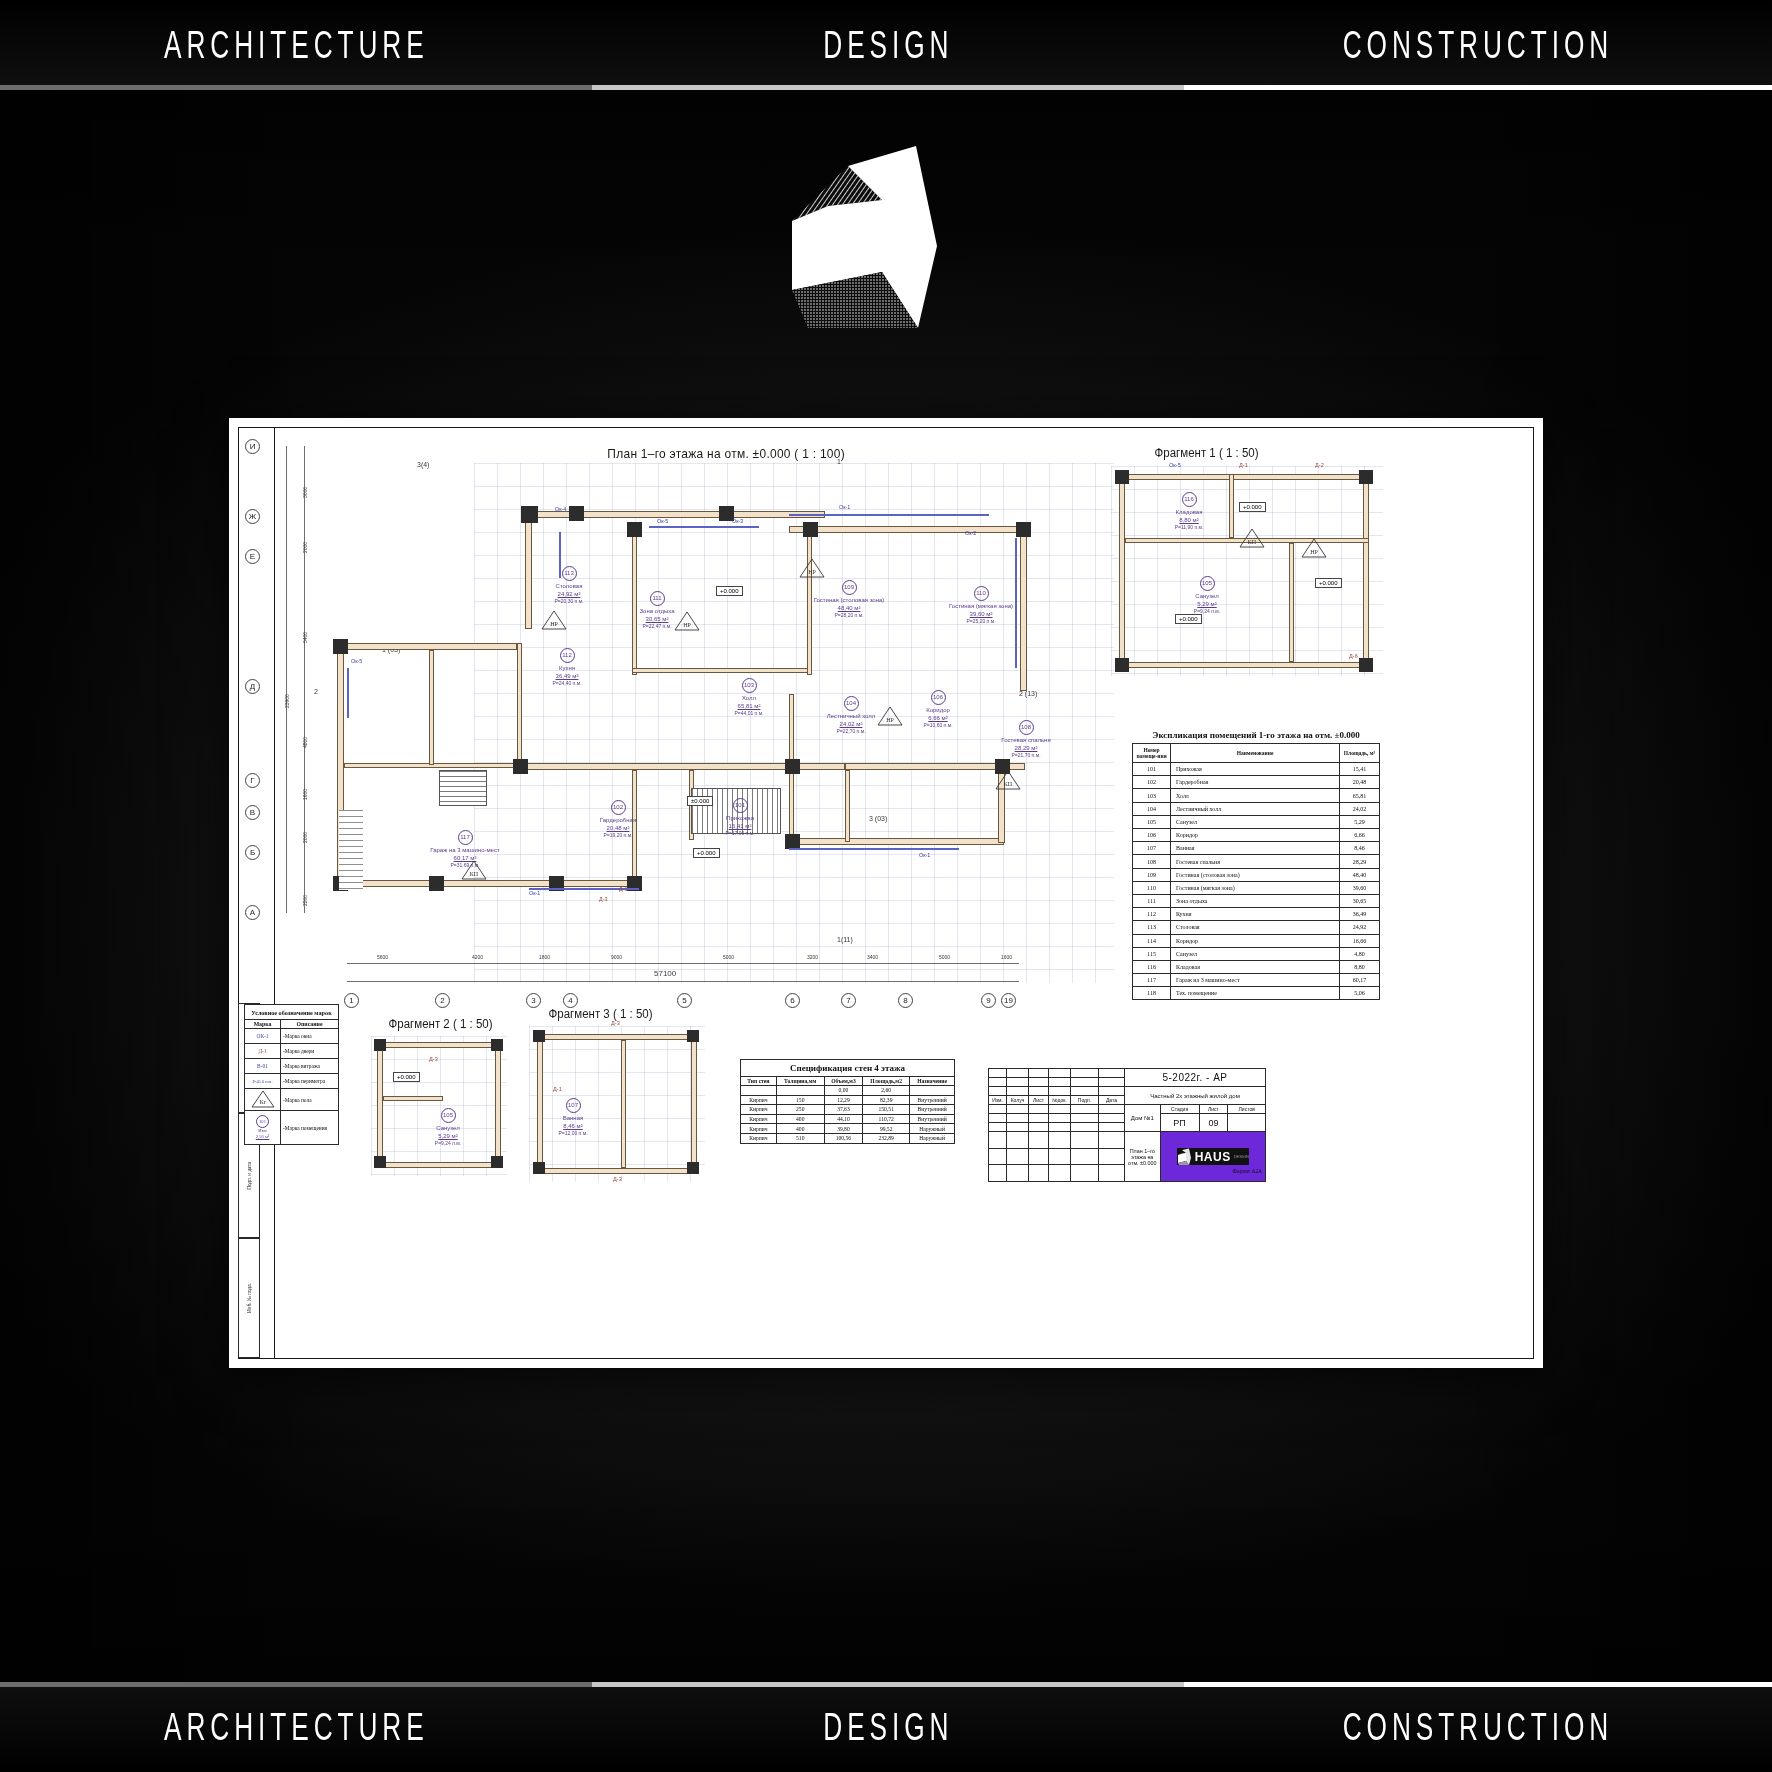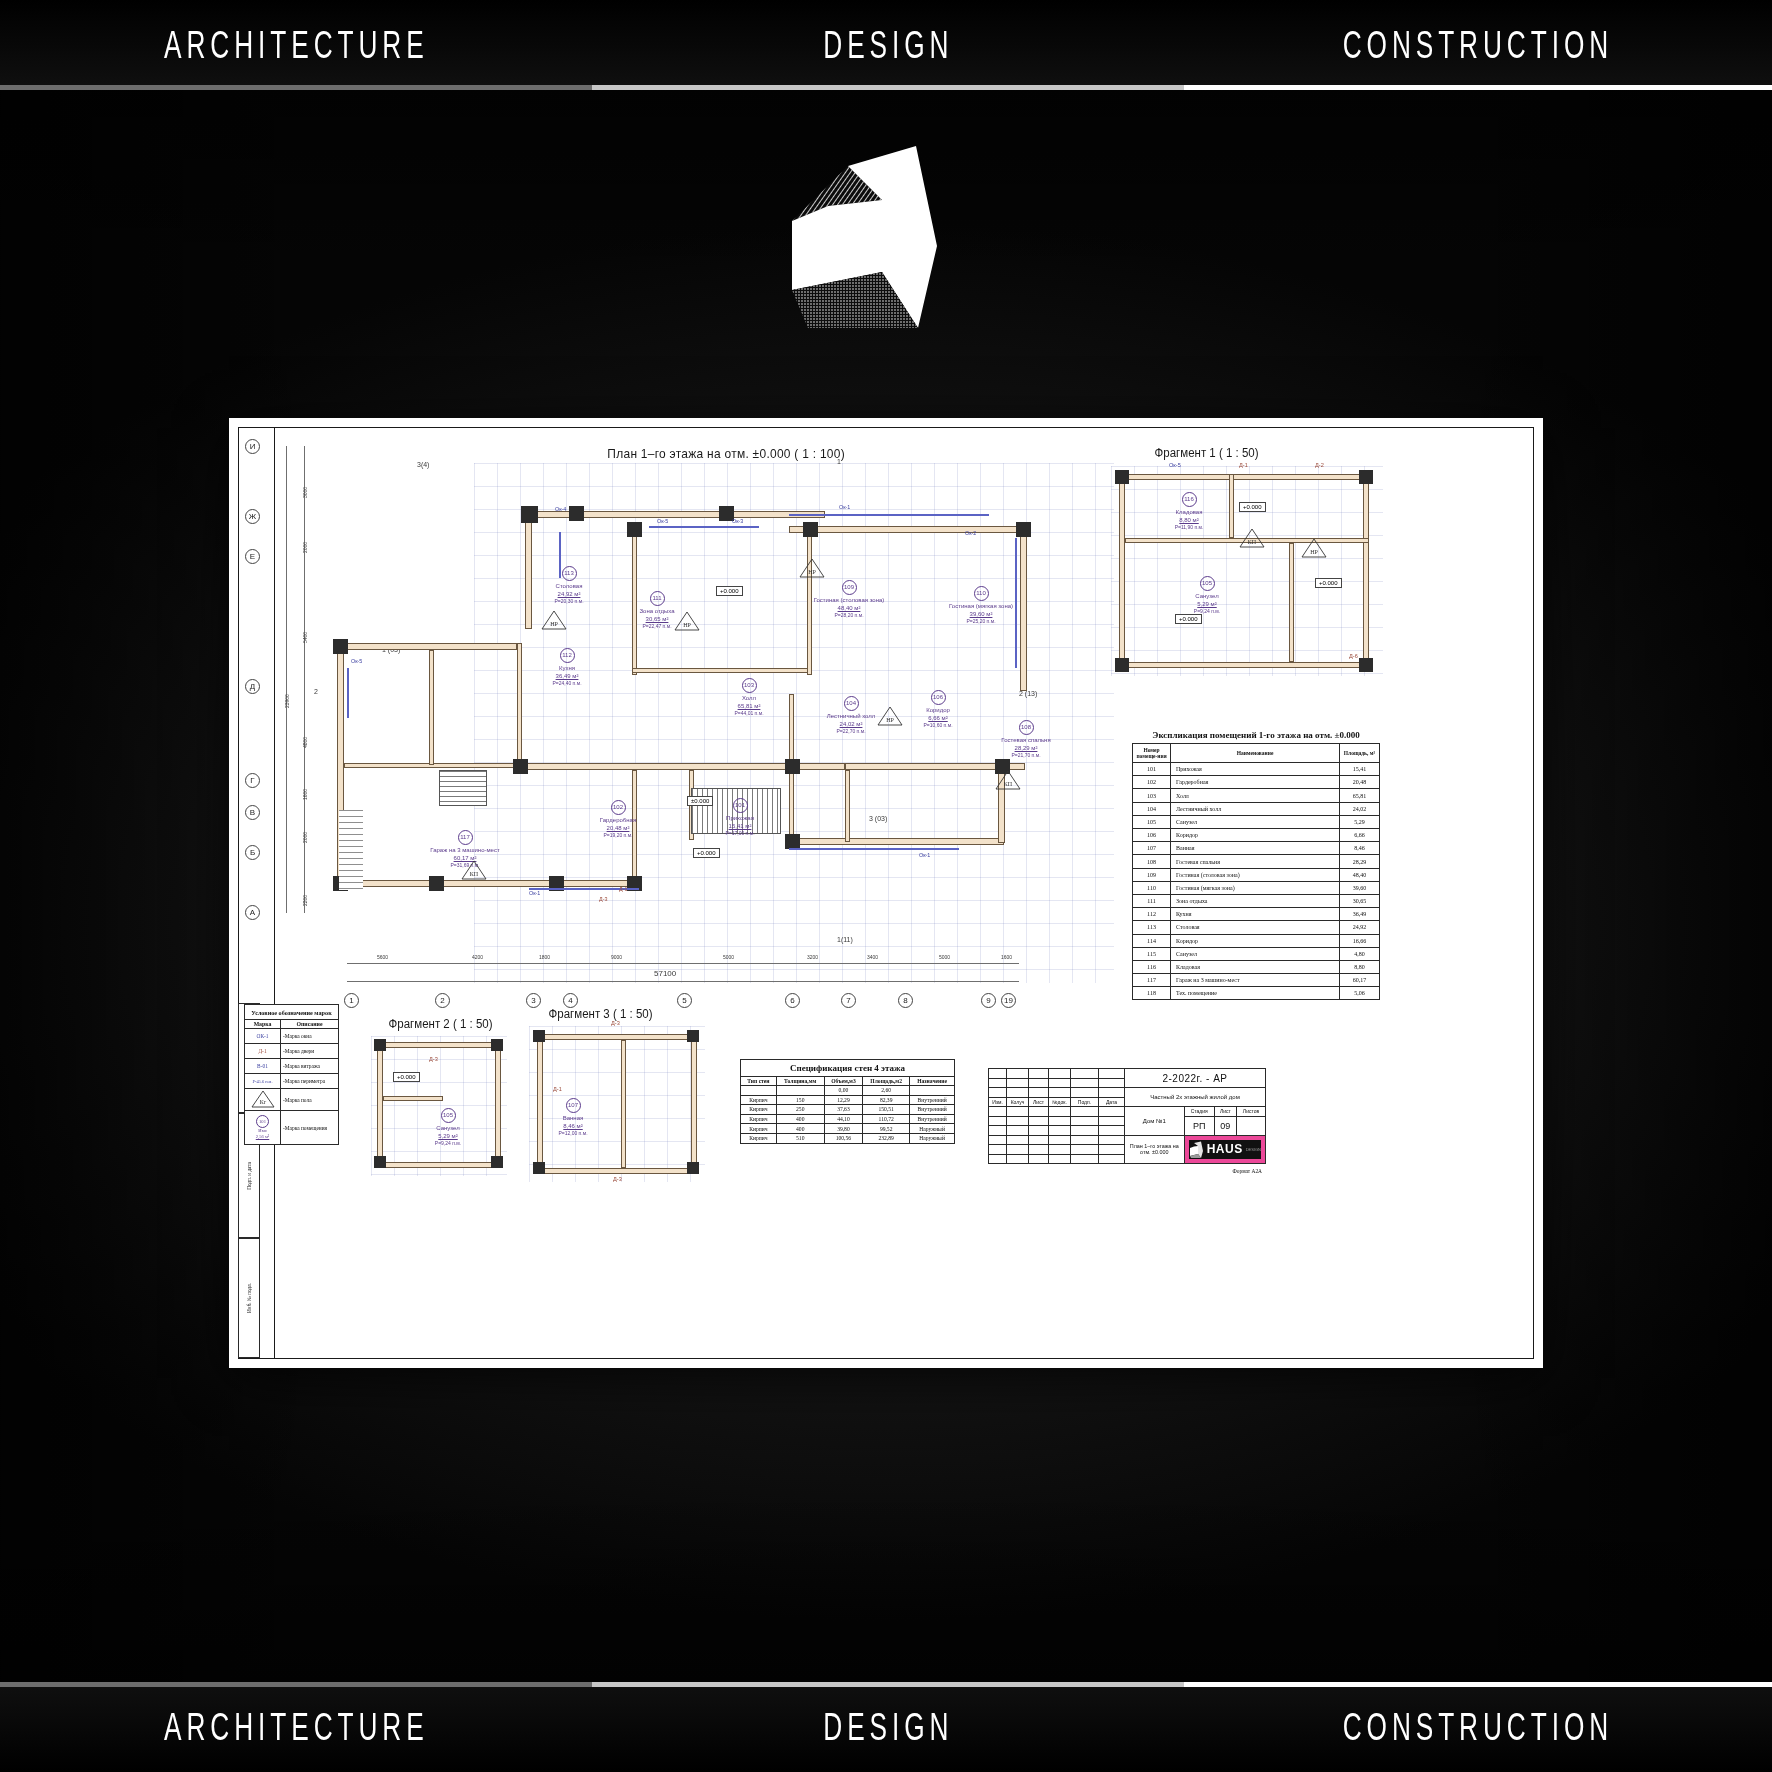--- a/index.html
+++ b/index.html
@@ -190,21 +190,21 @@
 
   
   .stamp { position: absolute; left: 759px; top: 650px; width: 278px; height: 96px; }
   table.stamp-t { width: 278px; height: 96px; font-size: 5.2px; font-family: "Liberation Sans", sans-serif;}
   table.stamp-t td { text-align: center; vertical-align: middle; height: 9px; }
   .st-main { font-size: 10px; letter-spacing: 0.5px; }
   .st-sub  { font-size: 6px; }
   .st-small{ font-size: 5.4px; }
   .st-hdr  { font-size: 5px; }
   .st-big  { font-size: 9px; }
-  .haus-cell { background: #ec4899; padding: 4px !important; }
+  .haus-cell { background: #6d28d9; padding: 16px !important; }
   .haus-logo {
     display: flex; align-items: center; justify-content: center; gap: 3px;
     height: 100%; background: #111;
   }
   .haus-logo .txt { color: #fff; font-size: 12px; font-weight: bold; letter-spacing: 0.5px;}
   .haus-logo .sm  { color: #999; font-size: 4px; }
   .fmt { position: absolute; right: 4px; top: 100px; font-size: 5.4px; color:#111; font-family:"Liberation Serif",serif; }
 </style>
 </head>
 <body>
@@ -816,21 +816,21 @@
   <div class="stamp">
     <table class="dwg stamp-t">
       <tbody>
           <tr>
         <td style="width:18px;"></td>
         <td style="width:22px;"></td>
         <td style="width:20px;"></td>
         <td style="width:22px;"></td>
         <td style="width:28px;"></td>
         <td style="width:26px;"></td>
-        <td class="st-main" colspan="4" rowspan="2">2-2022г. - АР</td>
+        <td class="st-main" colspan="4" rowspan="2">5-2022г. - АР</td>
       </tr>
       <tr>
         <td></td>
             <td></td>
             <td></td>
         <td></td>
             <td></td>
             <td></td>
       </tr>
       <tr>

